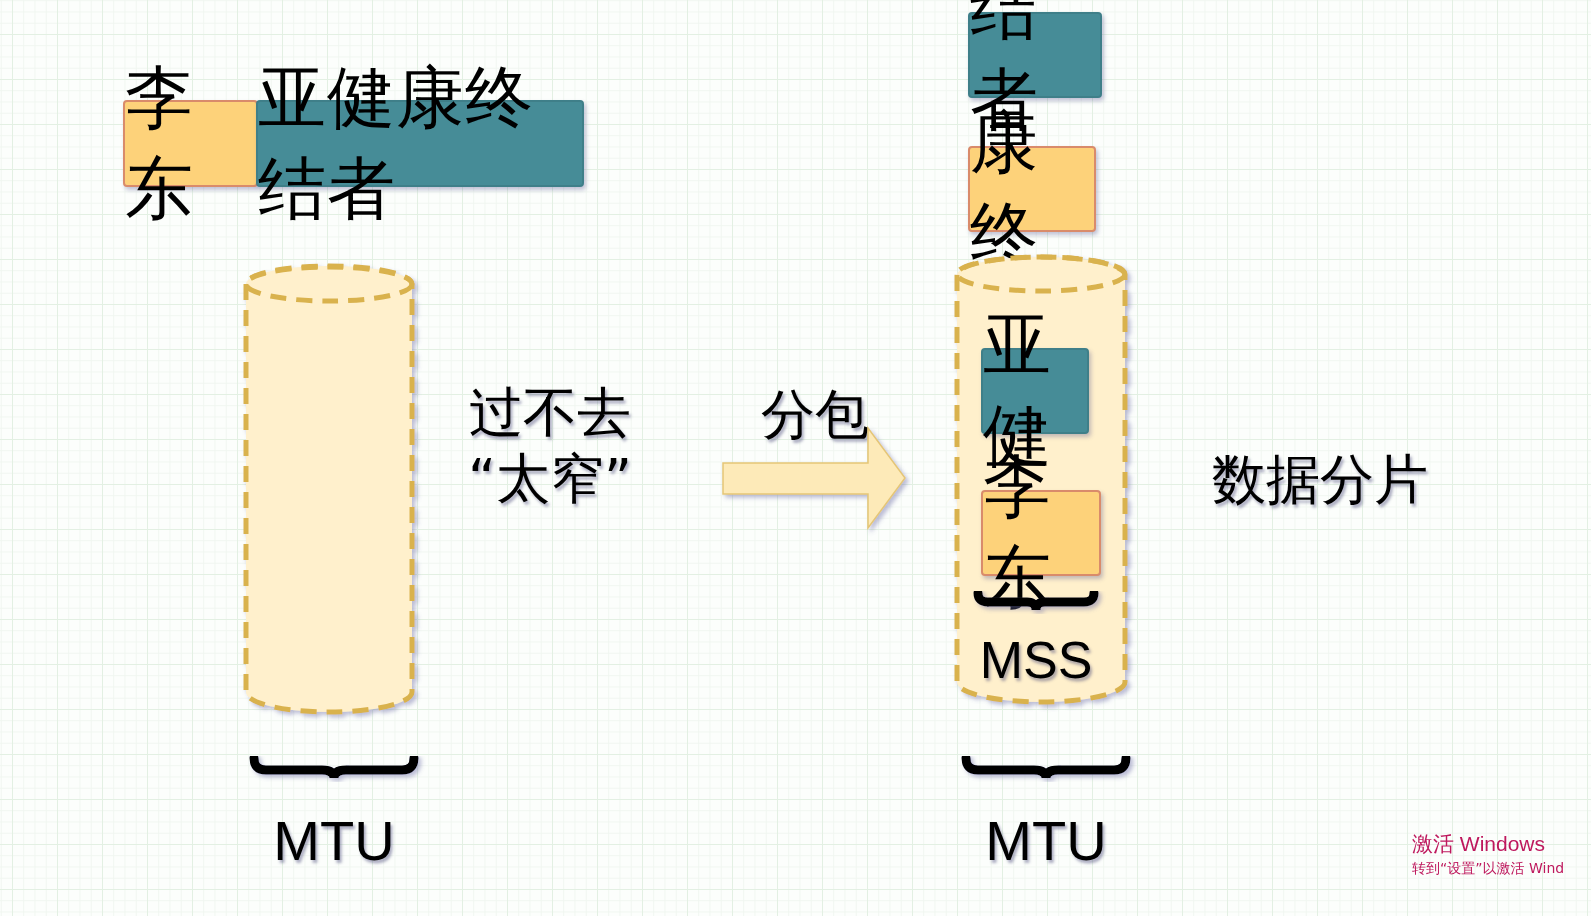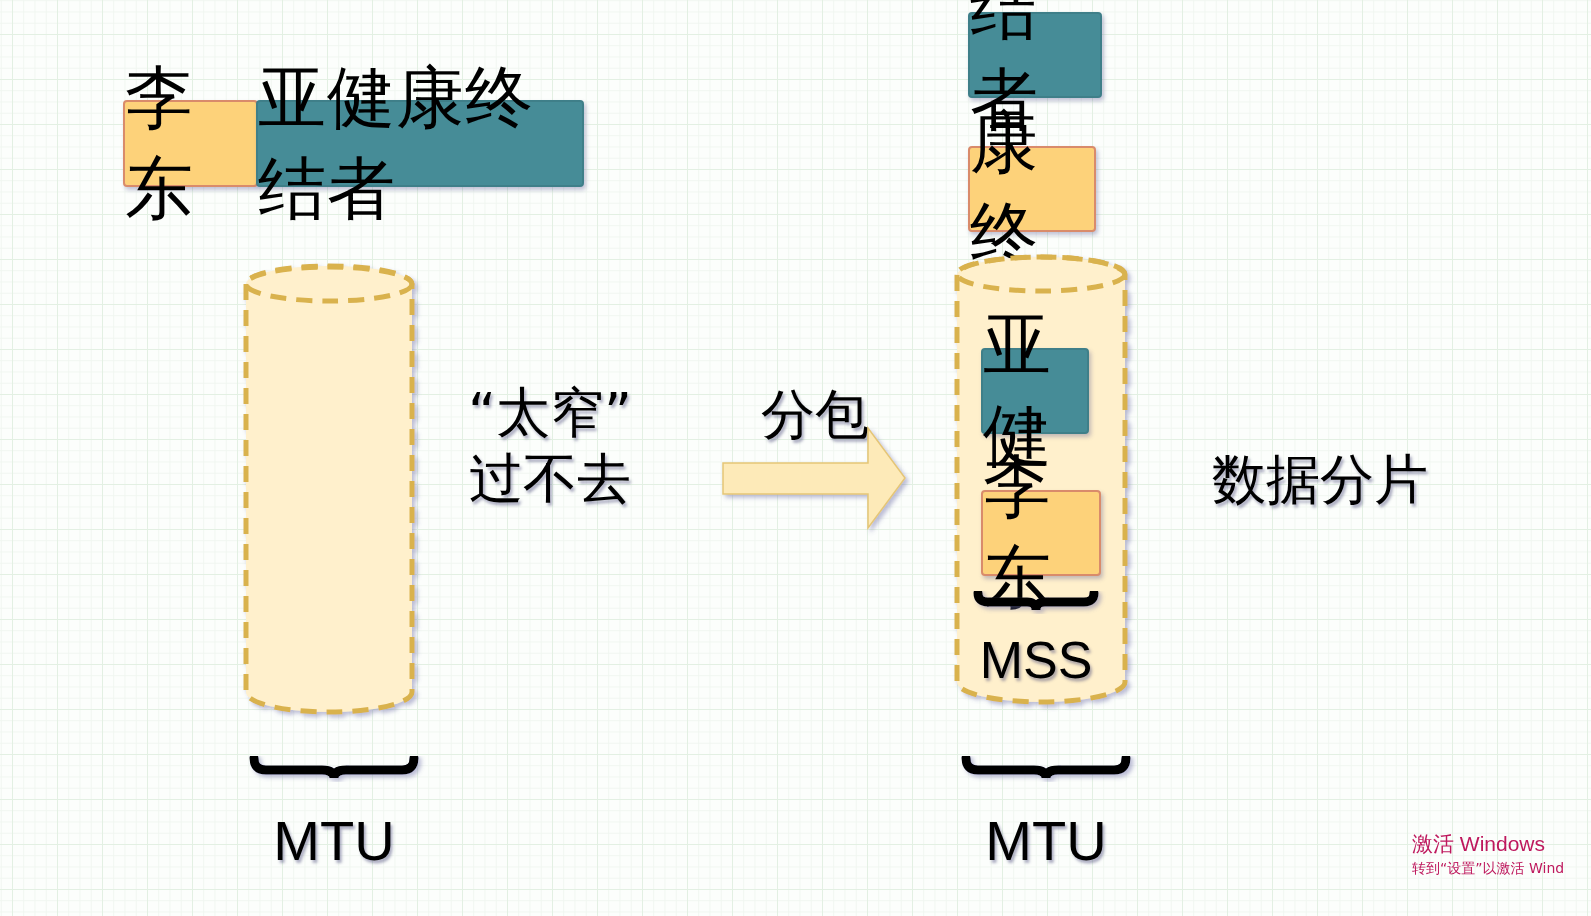--- a/index.html
+++ b/index.html
@@ -49,22 +49,22 @@
       <feDropShadow dx="3" dy="3" stdDeviation="2" flood-color="#7070a8" flood-opacity="0.45"></feDropShadow>
     </filter>
   </defs>
   <g filter="url(#sh)">
     <path d="M246,284 L246,692 A83,20 0 0 0 412,692 L412,284 A83,18 0 0 0 246,284 Z" fill="#fff0cc" stroke="#d9b24e" stroke-width="5" stroke-dasharray="16,10"></path>
     <ellipse cx="329" cy="284" rx="83" ry="17" fill="none" stroke="#d9b24e" stroke-width="5" stroke-dasharray="16,10"></ellipse>
   </g>
 </svg>
 
 <div class="label cjk" style="left:430px; top:380px; width:240px;">
+  <div>过不去</div>
   <div>“太窄”</div>
-  <div>过不去</div>
 </div>
 
 <svg style="left:0; top:0;" width="1591" height="916">
   <g filter="url(#sh)">
     <path d="M254,758 Q254,770 266,770 L322,770 Q334,770 334,778 Q334,770 346,770 L402,770 Q414,770 414,758" fill="none" stroke="#000" stroke-width="9" stroke-linecap="round"></path>
   </g>
 </svg>
 <div class="label latin" style="left:254px; top:808px; width:160px;">MTU</div>
 
 <div class="label cjk" style="left:740px; top:382px; width:120px;margin-left:15px;">分包</div>

